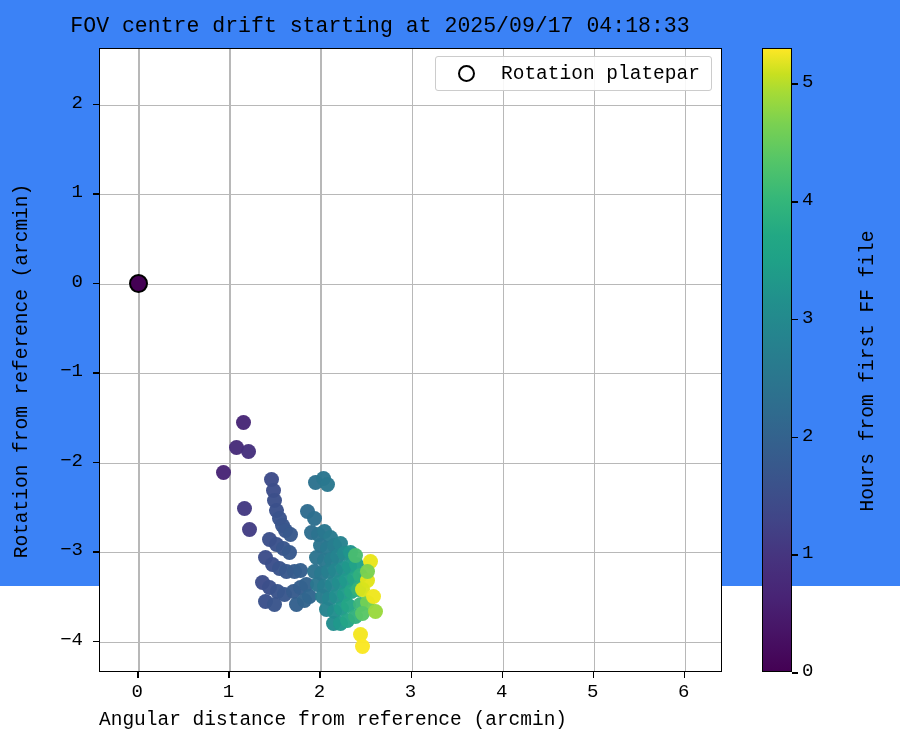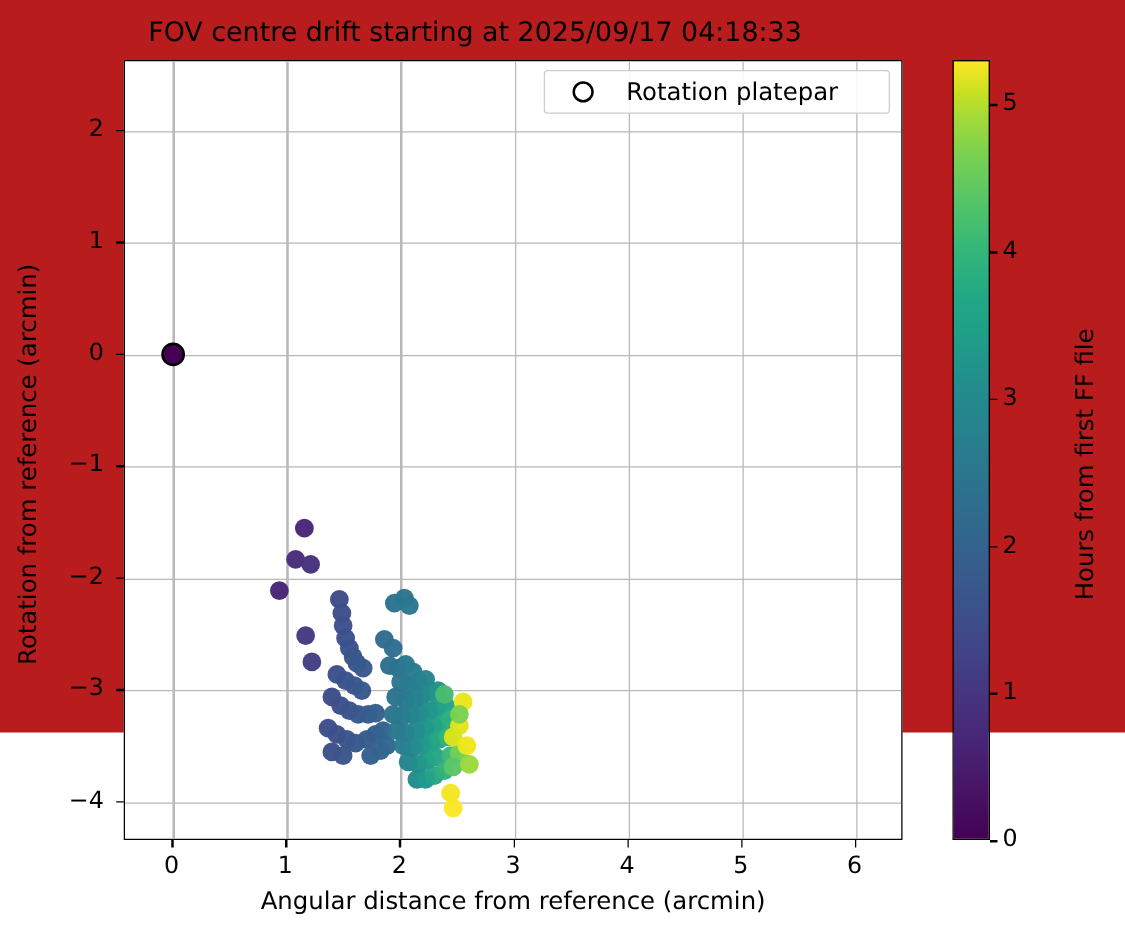--- a/index.html
+++ b/index.html
@@ -11,21 +11,22 @@
     width: 900px;
     height: 750px;
     font-family: "DejaVu Sans", sans-serif;
     color: #000000;
     overflow: hidden;
   }
   #figure {
     position: relative;
     width: 900px;
     height: 586px;
-    background: #b91c1c;
+    background: #3b82f6;
+    font-family: Liberation Mono, monospace;
   }
 
   
   #chart-title {
     position: absolute;
     left: 0;
     top: 14px;
     width: 760px;
     text-align: center;
     font-size: 21.5px;
@@ -106,21 +107,20 @@
     margin-top: -12px;
     color: #000000;
   }
 
   
   #xlabel {
     position: absolute;
     left: 99px;
     width: 623px;
     top: 709px;
-    text-align: center;
     font-size: 19.5px;
     white-space: nowrap;
   }
   #ylabel {
     position: absolute;
     left: -290px;
     top: 360px;
     width: 624px;
     text-align: center;
     font-size: 19.5px;

